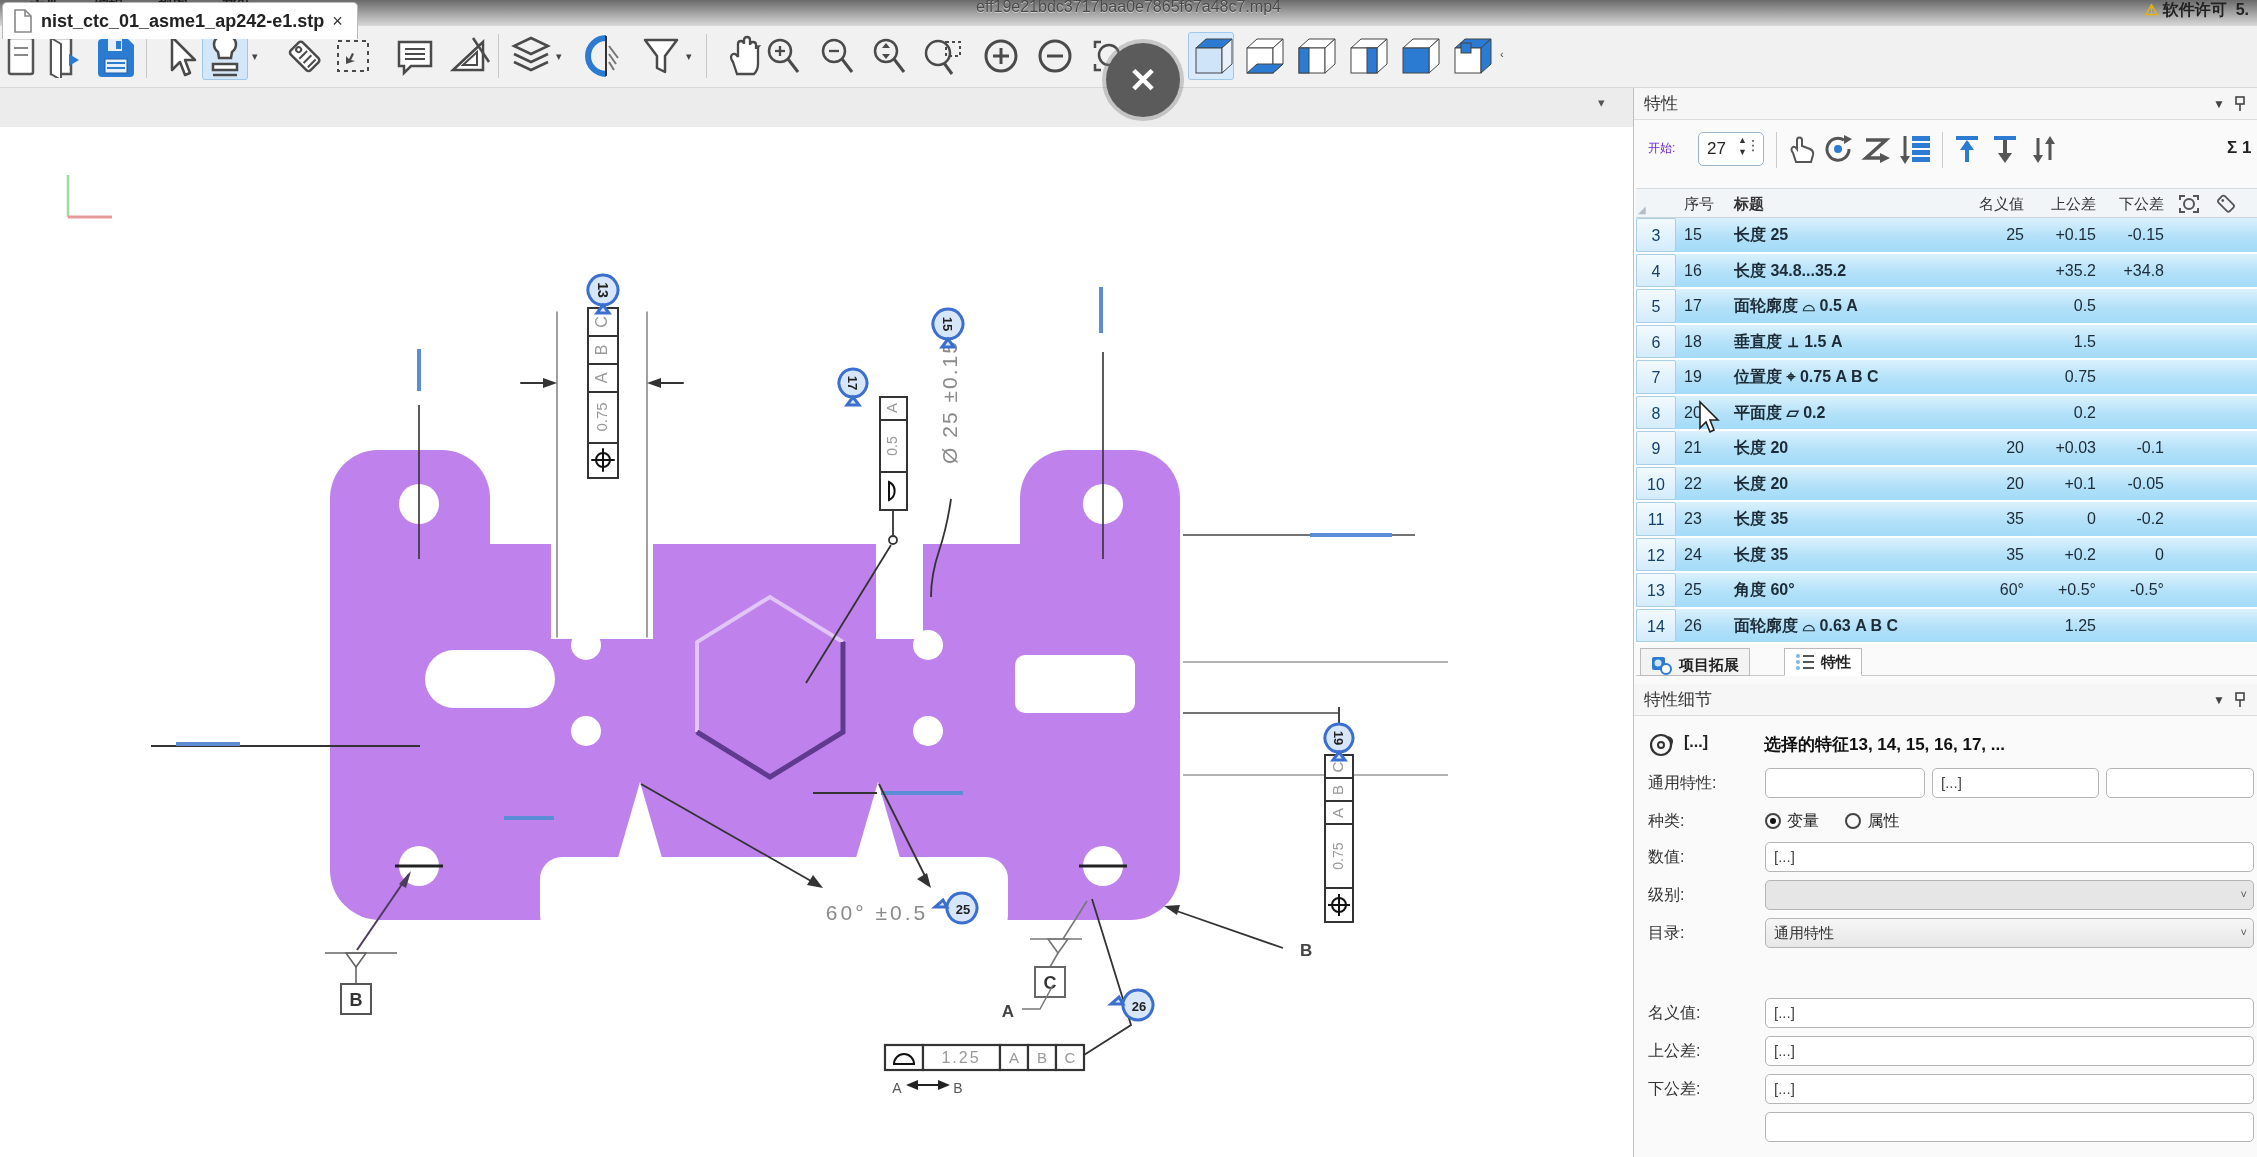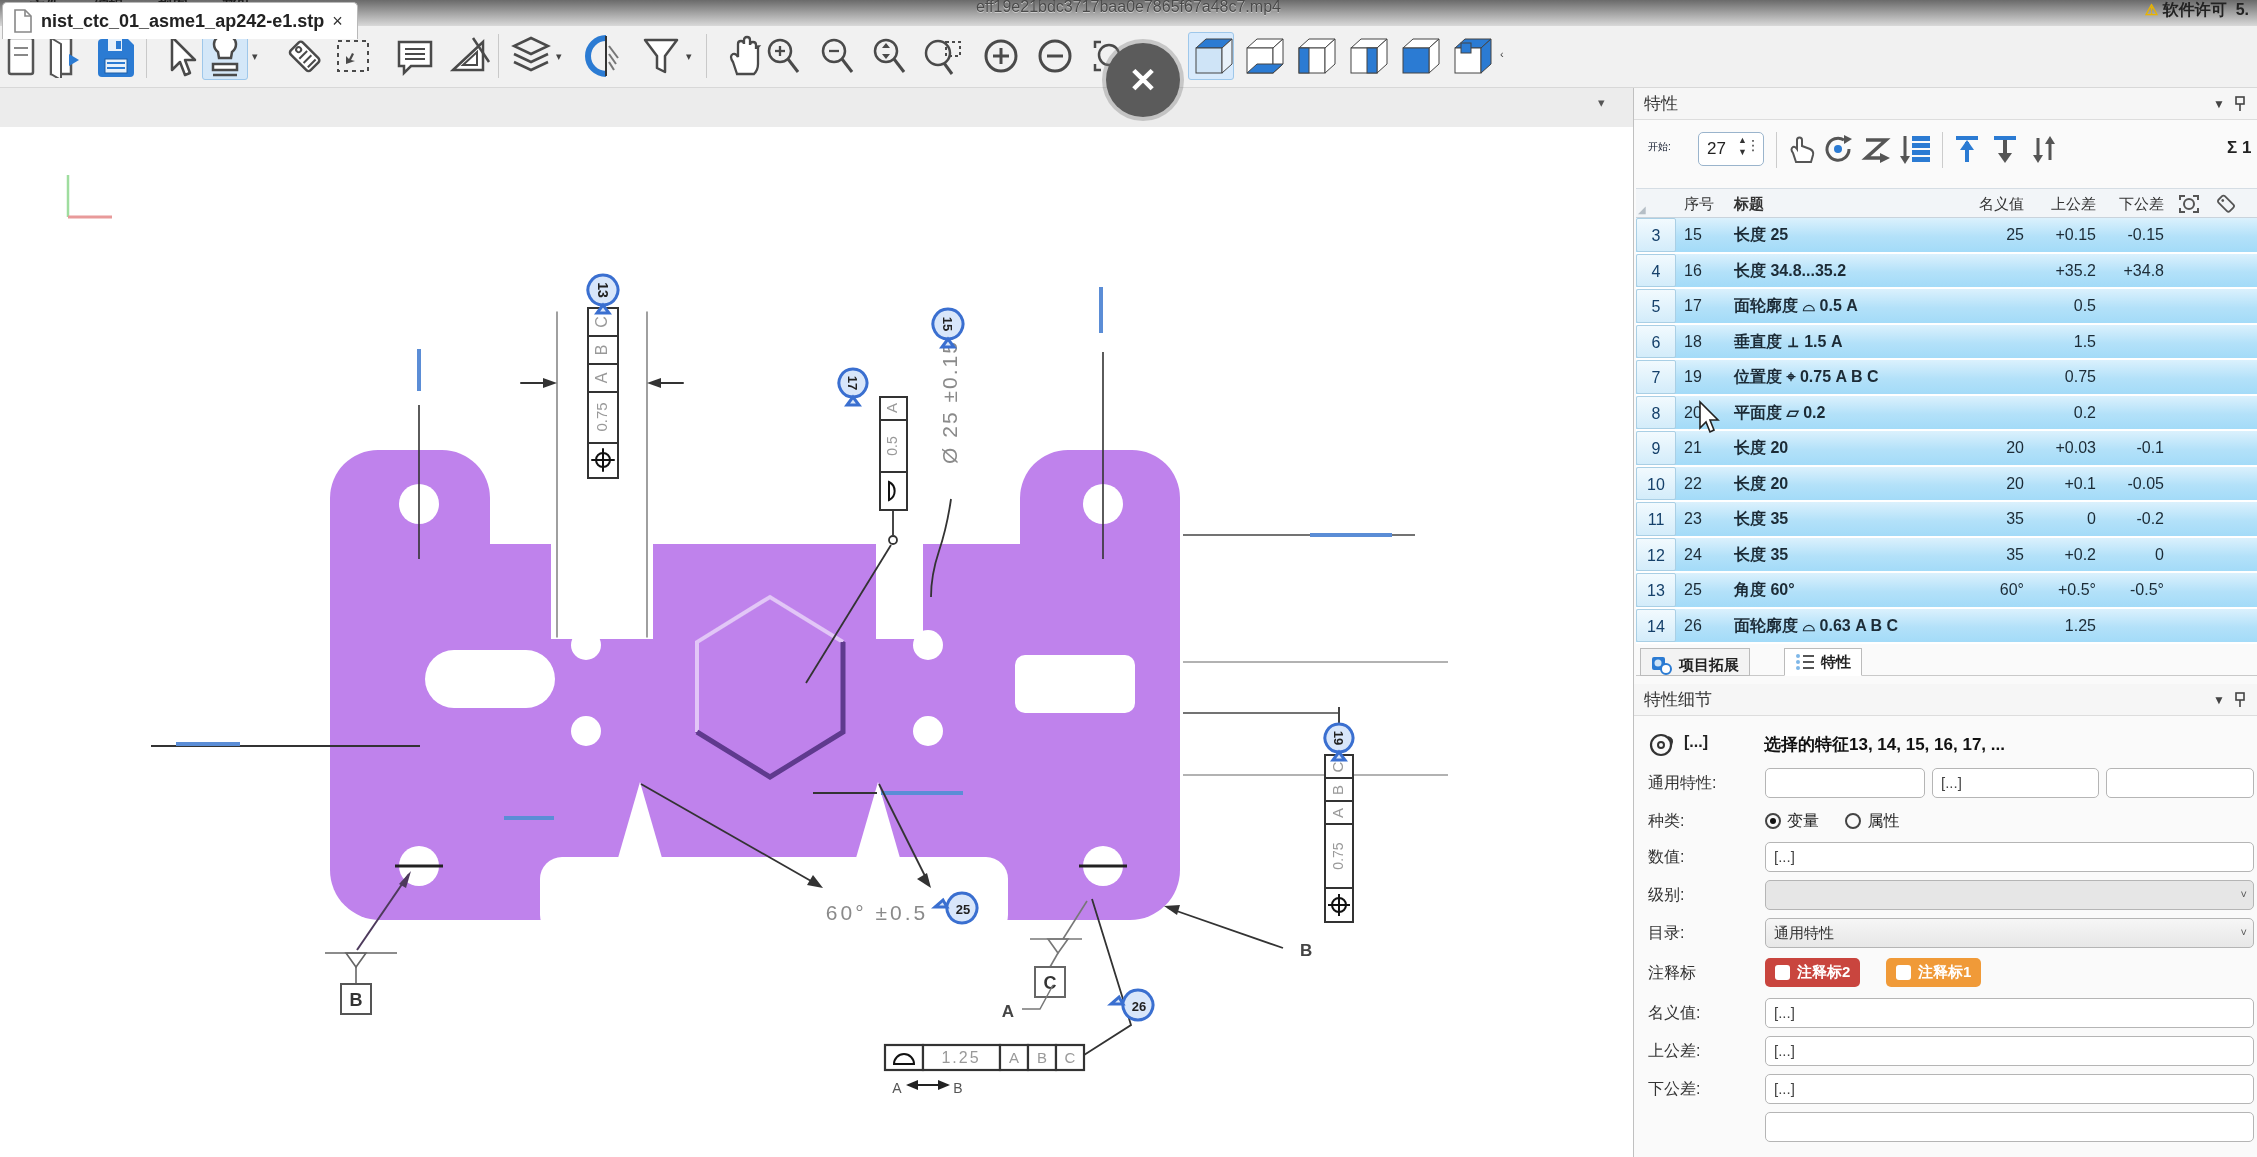--- a/index.html
+++ b/index.html
@@ -34,21 +34,21 @@
   #canvas { left:0; top:127px; width:1633px; height:1030px; background:#fff; }
   #vdivider { left:1633px; top:88px; width:1px; height:1069px; background:#c0c0c0; }
   
   #panel { left:1634px; top:88px; width:623px; height:1069px; background:#fafafa; }
   .phead { position:absolute; left:0; width:623px; height:32px; background:#f6f6f6;
     border-bottom:1px solid #ddd; font-size:17px; color:#333; line-height:32px;
     padding-left:10px; }
   .phead .hicons { position:absolute; right:12px; top:0; display:flex; gap:10px;
     align-items:center; height:32px; color:#444; font-size:12px; }
   #pctl { left:0; top:34px; width:623px; height:62px; background:#fafafa; }
-  #start-label { left:14px; top:18px; font-size:10px; color:#0f172a; }
+  #start-label { left:14px; top:18px; font-size:12px; color:#6d28d9; }
   #spinner { left:64px; top:10px; width:66px; height:34px; border:1px solid #9ab4cc;
     border-radius:5px; background:#fff; }
   #spinner .val { position:absolute; left:8px; top:6px; font-size:17px; color:#222; }
   #spinner .updn { position:absolute; right:16px; top:2px; font-size:9px; color:#333;
     line-height:1.3; text-align:center; }
   #spinner .dots { position:absolute; right:3px; top:4px; font-size:14px; color:#333; }
   .ctl-sep { position:absolute; top:10px; width:1px; height:36px; background:#ccc; }
   .ctlicon { position:absolute; top:10px; width:36px; height:36px; }
   #sigma { right:2px; top:16px; font-size:17px; font-weight:bold; color:#222; width:28px;
     overflow:hidden; white-space:nowrap; }
@@ -832,31 +832,20 @@
     </span>
   </div>
 
   <div class="drow" style="top:828px">
     <span class="dlabel">目录:</span>
     <span class="dselect" style="left:131px;width:489px">
       <span>通用特性</span><span class="dd">˅</span>
     </span>
   </div>
 
-  <div class="drow" style="top:868px">
-    <span class="dlabel">注释标</span>
-    <span class="chip" style="left:131px;background:#c9453e">
-      <span class="cb"></span>
-        <span>注释标2</span>
-    </span>
-    <span class="chip" style="left:252px;background:#f09a38">
-      <span class="cb"></span>
-        <span>注释标1</span>
-    </span>
-  </div>
 
   <div class="drow" style="top:908px">
     <span class="dlabel">名义值:</span>
     <span class="dinput" style="left:131px;width:489px">[...]</span>
   </div>
   <div class="drow" style="top:946px">
     <span class="dlabel">上公差:</span>
     <span class="dinput" style="left:131px;width:489px">[...]</span>
   </div>
   <div class="drow" style="top:984px">

